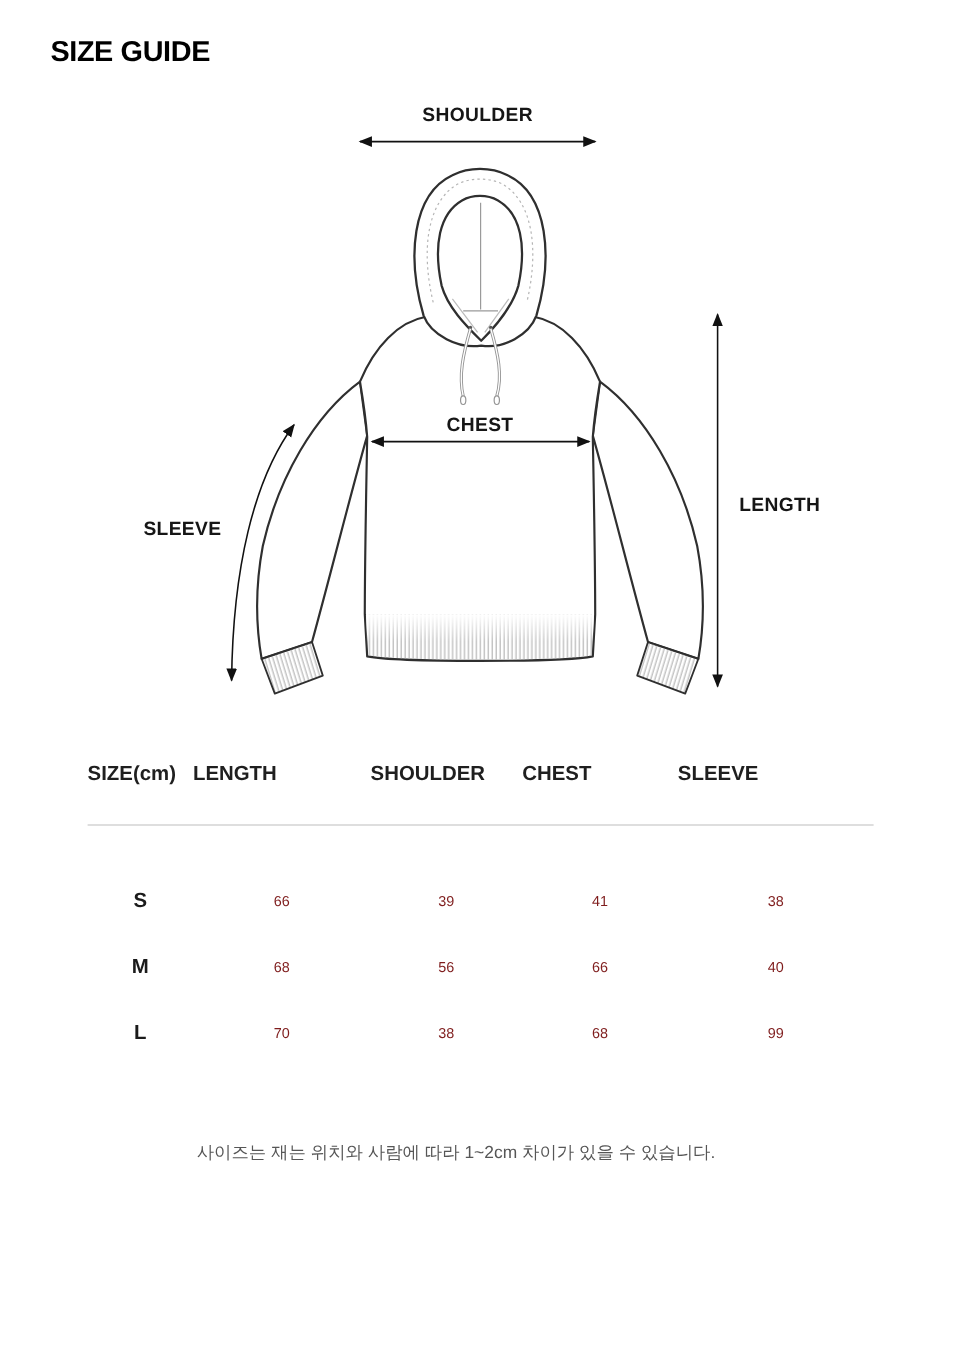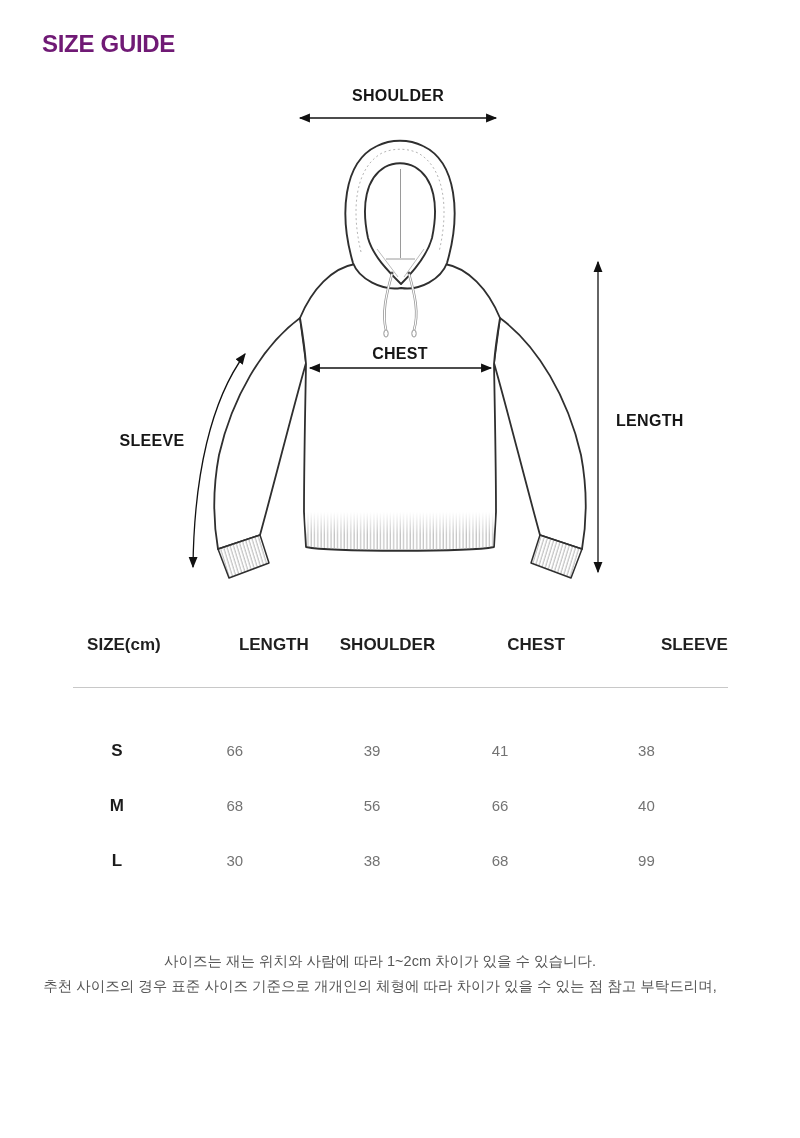--- a/index.html
+++ b/index.html
@@ -11,21 +11,21 @@
     background: #ffffff;
     overflow: hidden;
   }
   .page-title {
     position: absolute;
     left: 42px;
     top: 30px;
     font-size: 24px;
     font-weight: 700;
     letter-spacing: -0.3px;
-    color: #701a75;
+    color: #000000;
   }
   .diagram-svg {
     position: absolute;
     left: 0;
     top: 0;
     width: 800px;
     height: 620px;
   }
   .diagram-svg text {
     font-family: "Liberation Sans", sans-serif;
@@ -45,32 +45,32 @@
   .trow {
     display: grid;
     grid-template-columns: 13.4% 22.6% 19.3% 19.8% 24.9%;
     align-items: center;
   }
   .thead { height: 30px; }
   .thead .cell {
     font-weight: 700;
     font-size: 17px;
     color: #1f1f1f;
-    text-align: right;
+    text-align: left;
   }
   .table-divider {
     margin-top: 27px;
     height: 0;
     border-top: 1px solid #c8c8c8;
   }
   .tbody { margin-top: 35px; }
   .tbody .trow { height: 55px; }
   .cell { text-align: center; }
   .cell.size-label { font-weight: 700; font-size: 17px; color: #1b1b1b; }
-  .cell.value { font-weight: 400; font-size: 15px; color: #737373; }
+  .cell.value { font-weight: 400; font-size: 12px; color: #7f1d1d; }
   
   .notes {
     position: absolute;
     left: 0;
     top: 949px;
     width: 760px;
     text-align: center;
     font-size: 14.5px;
     line-height: 25.4px;
     color: #565656;
@@ -171,26 +171,25 @@
       </div>
       <div class="trow">
         <div class="cell size-label">M</div>
         <div class="cell value">68</div>
         <div class="cell value">56</div>
         <div class="cell value">66</div>
         <div class="cell value">40</div>
       </div>
       <div class="trow">
         <div class="cell size-label">L</div>
-        <div class="cell value">30</div>
+        <div class="cell value">70</div>
         <div class="cell value">38</div>
         <div class="cell value">68</div>
         <div class="cell value">99</div>
       </div>
     </div>
   </div>
 
   <div class="notes">
     <div>사이즈는 재는 위치와 사람에 따라 1~2cm 차이가 있을 수 있습니다.</div>
-    <div>추천 사이즈의 경우 표준 사이즈 기준으로 개개인의 체형에 따라 차이가 있을 수 있는 점 참고 부탁드리며,</div>
   </div>
 
 </div>
 
 </body></html>

